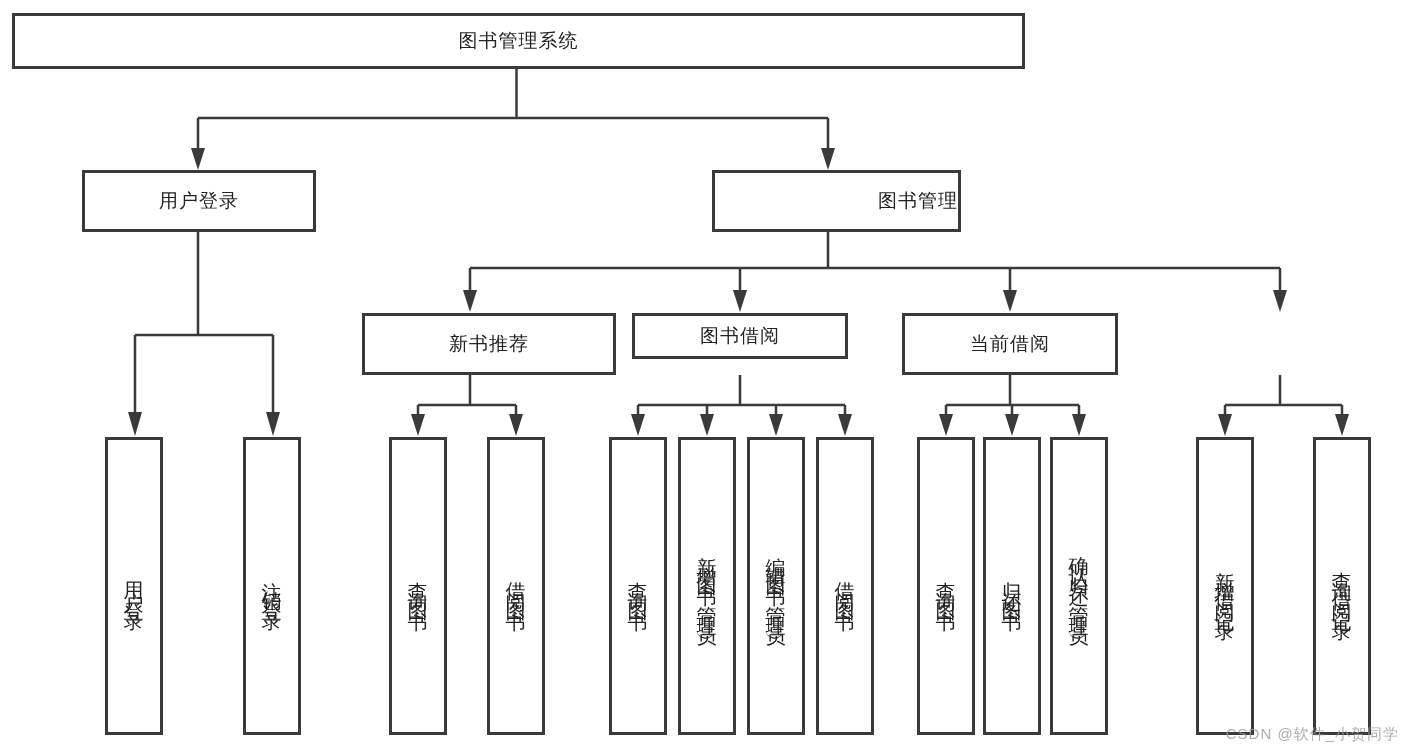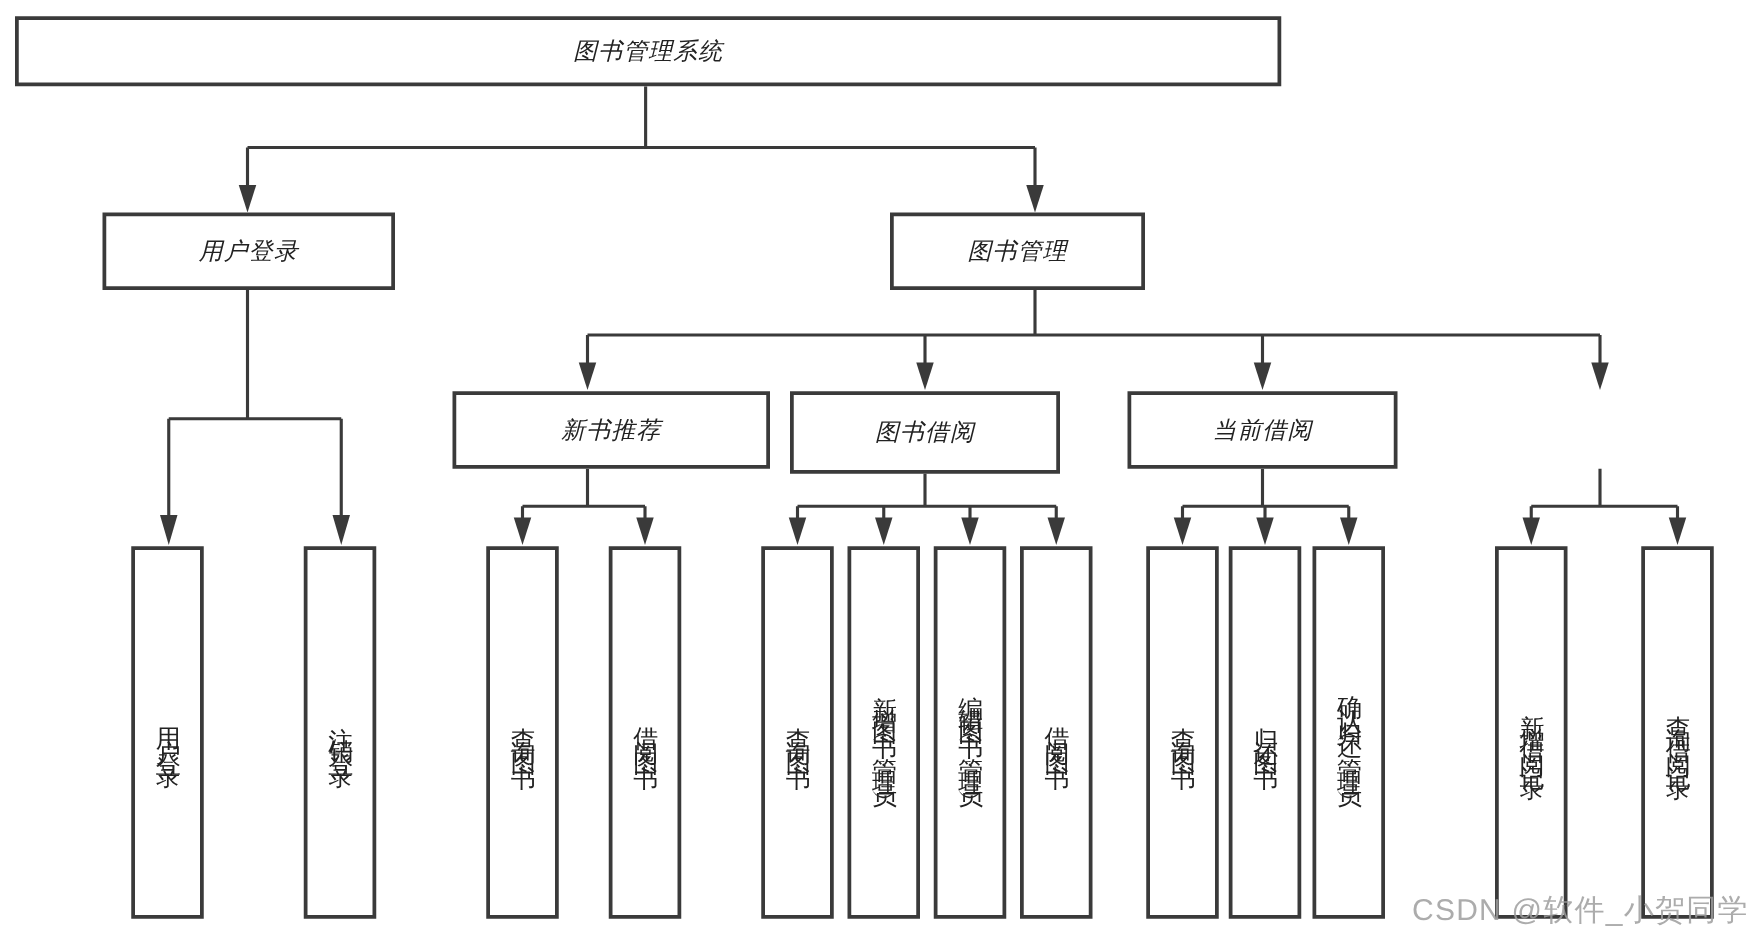--- a/index.html
+++ b/index.html
@@ -29,36 +29,35 @@
     background: #ffffff;
     display: flex;
     align-items: center;
     justify-content: center;
     color: #222222;
   }
   .hnode span {
     font-size: 19px;
     letter-spacing: 1px;
     white-space: nowrap;
-    font-style: italic;
   }
   .vnode span {
     writing-mode: vertical-rl;
     text-orientation: mixed;
     font-size: 20px;
     letter-spacing: 10px;
     line-height: 1;
     white-space: nowrap;
   }
   
   .n-root          { left: 12px;   top: 13px;  width: 1013px; height: 56px; }
   .n-user-login    { left: 82px;   top: 170px; width: 234px;  height: 62px; }
-  .n-book-mgmt     { left: 712px;  top: 170px; width: 204px;  height: 62px; }
+  .n-book-mgmt     { left: 712px;  top: 170px; width: 249px;  height: 62px; justify-content: flex-end; }
   .n-new-book      { left: 362px;  top: 313px; width: 254px;  height: 62px; }
-  .n-book-borrow   { left: 632px;  top: 313px; width: 216px;  height: 66px; }
+  .n-book-borrow   { left: 632px;  top: 313px; width: 216px;  height: 46px; }
   .n-cur-borrow    { left: 902px;  top: 313px; width: 216px;  height: 62px; }
   .n-borrow-rec    { left: 1172px; top: 313px; width: 216px;  height: 62px; }
   
   .vnode           { top: 437px; width: 58px; height: 298px; }
   .n-leaf-login    { left: 105px;  }
   .n-leaf-logout   { left: 243px;  }
   .n-nb-query      { left: 389px;  }
   .n-nb-borrow     { left: 487px;  }
   .n-bb-query      { left: 609px;  }
   .n-bb-add        { left: 678px;  }
@@ -66,21 +65,21 @@
   .n-bb-borrow     { left: 816px;  }
   .n-cb-query      { left: 917px;  }
   .n-cb-return     { left: 983px;  }
   .n-cb-confirm    { left: 1050px; }
   .n-br-add        { left: 1196px; }
   .n-br-query      { left: 1313px; }
   .watermark {
     position: absolute;
     right: 6px;
     bottom: 3px;
-    font-size: 24px;
+    font-size: 15px;
     color: rgba(158, 158, 158, 0.85);
     letter-spacing: 1px;
     white-space: nowrap;
     pointer-events: none;
   }
 </style>
 </head>
 <body>
 
 <div class="canvas">

